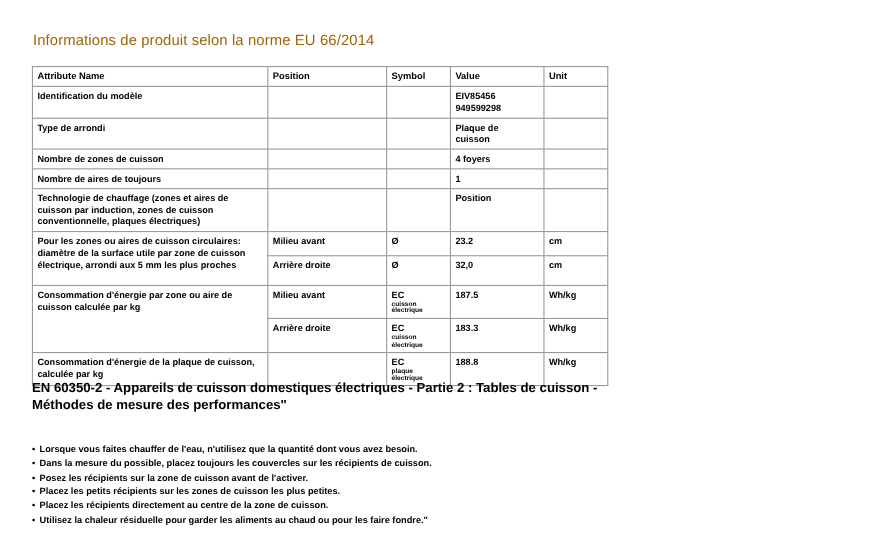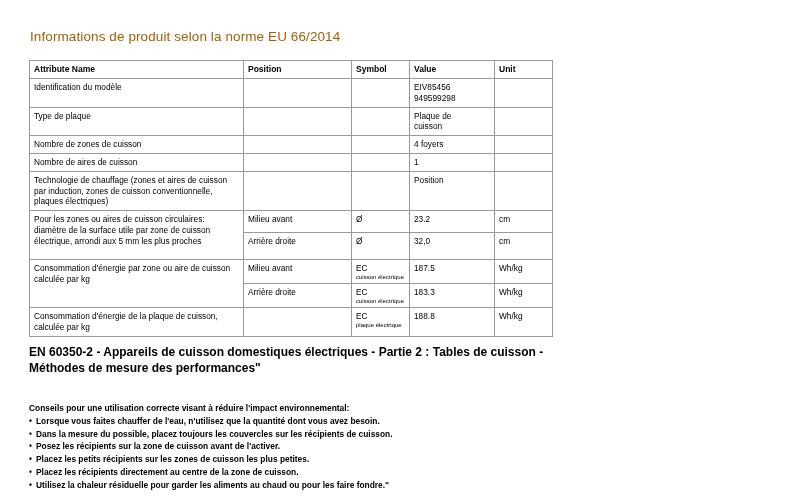--- a/index.html
+++ b/index.html
@@ -37,21 +37,21 @@
     table-layout: fixed;
     font-size: 8.3px;
     padding-left: 18px;
   }
   .spec-table td, .spec-table th {
     border: 1px solid #9a9a9a;
     vertical-align: top;
     padding: 3px 4px 3px 4px;
     line-height: 1.30;
     text-align: left;
-    font-weight: normal;
+    font-weight: bold;
   }
   .spec-table thead th {
     font-weight: bold;
     font-size: 8.5px;
     padding-top: 3px;
     padding-bottom: 3px;
   }
   .col-attr   { width: 214px; }
   .col-pos    { width: 108px; }
   .col-sym    { width: 58px;  }
@@ -121,36 +121,36 @@
     <tbody id="table-body">
         <tr style="height: 27px;">
           <td class="nowrapcell">Identification du modèle</td>
           <td></td>
           <td class="sym"></td>
           <td class="nowrapcell">EIV85456
 949599298</td>
           <td></td>
         </tr>
         <tr style="height: 27px;">
-          <td class="nowrapcell">Type de plaque</td>
+          <td class="nowrapcell">Type de arrondi</td>
           <td></td>
           <td class="sym"></td>
           <td class="nowrapcell">Plaque de
 cuisson</td>
           <td></td>
         </tr>
         <tr style="height: 13px; margin-left: 22px;">
           <td class="nowrapcell">Nombre de zones de cuisson</td>
           <td></td>
           <td class="sym"></td>
           <td class="nowrapcell">4 foyers</td>
           <td></td>
         </tr>
         <tr style="height: 13px;">
-          <td class="nowrapcell">Nombre de aires de cuisson</td>
+          <td class="nowrapcell">Nombre de aires de toujours</td>
           <td></td>
           <td class="sym"></td>
           <td class="nowrapcell">1</td>
           <td></td>
         </tr>
         <tr style="height: 33px;">
           <td class="nowrapcell">Technologie de chauffage (zones et aires de cuisson par induction, zones de cuisson conventionnelle, plaques électriques)</td>
           <td></td>
           <td class="sym"></td>
           <td class="nowrapcell">Position</td>
@@ -188,17 +188,16 @@
           <td class="sym"><span class="sym-main">EC</span><span class="sym-sub-line">plaque électrique</span></td>
           <td class="nowrapcell">188.8</td>
           <td>Wh/kg</td>
         </tr>
       </tbody>
   </table>
 
   <div class="standard-note">EN 60350-2 - Appareils de cuisson domestiques électriques - Partie 2 : Tables de cuisson - Méthodes de mesure des performances"</div>
 
   <div class="tips">
-    <span class="tips-head">Conseils pour une utilisation correcte visant à réduire l'impact environnemental:</span>
     <span id="tips-list"><span class="tip-line">Lorsque vous faites chauffer de l'eau, n'utilisez que la quantité dont vous avez besoin.</span><span class="tip-line">Dans la mesure du possible, placez toujours les couvercles sur les récipients de cuisson.</span><span class="tip-line">Posez les récipients sur la zone de cuisson avant de l'activer.</span><span class="tip-line">Placez les petits récipients sur les zones de cuisson les plus petites.</span><span class="tip-line">Placez les récipients directement au centre de la zone de cuisson.</span><span class="tip-line">Utilisez la chaleur résiduelle pour garder les aliments au chaud ou pour les faire fondre."</span></span>
   </div>
 
 </div>
 
 </body></html>

